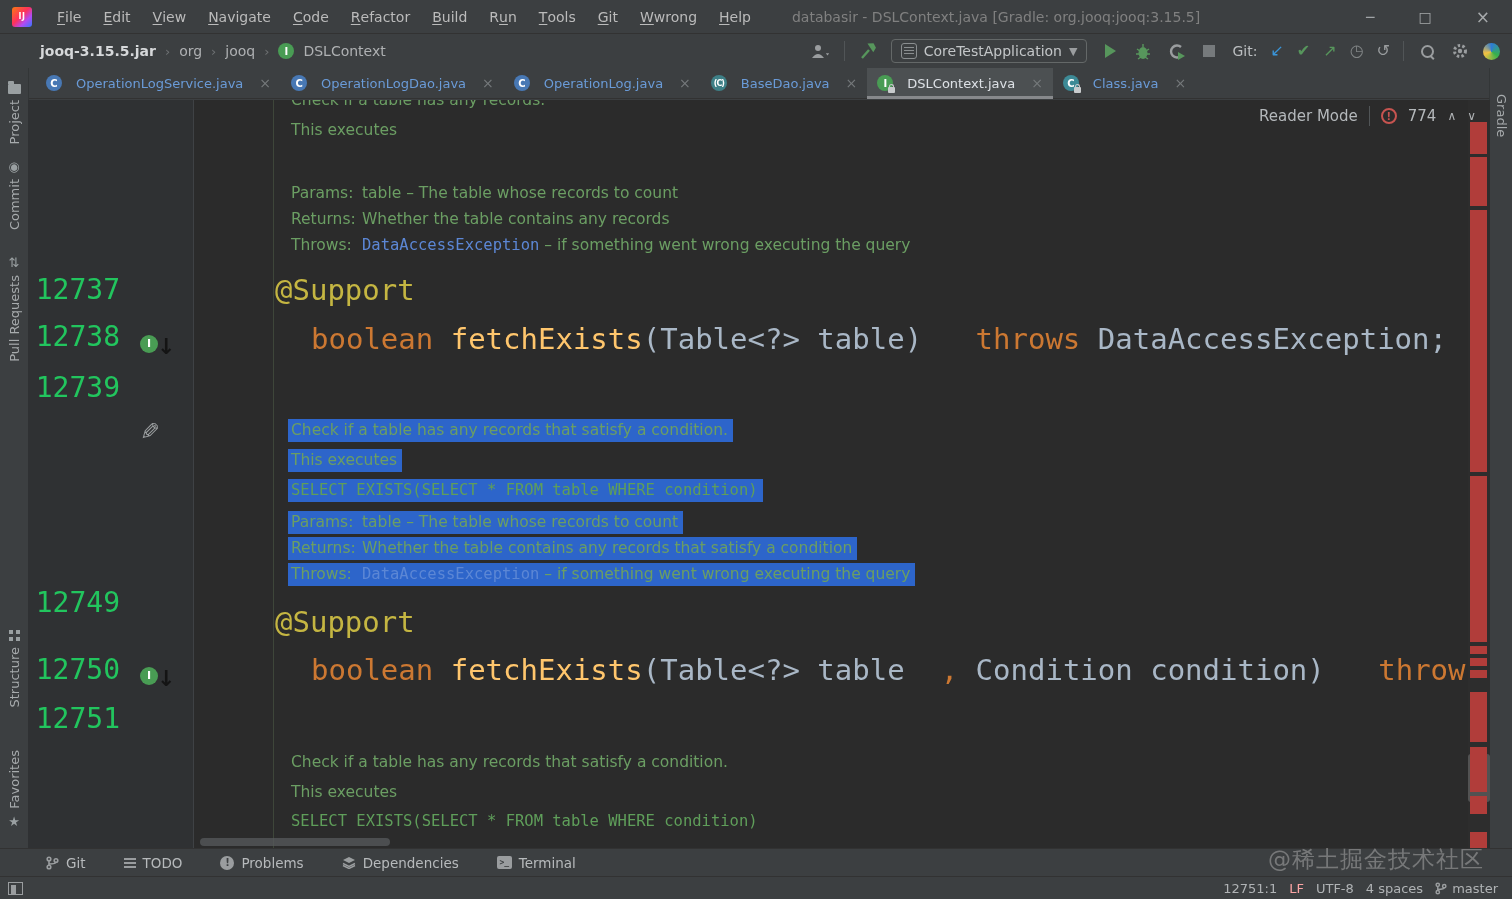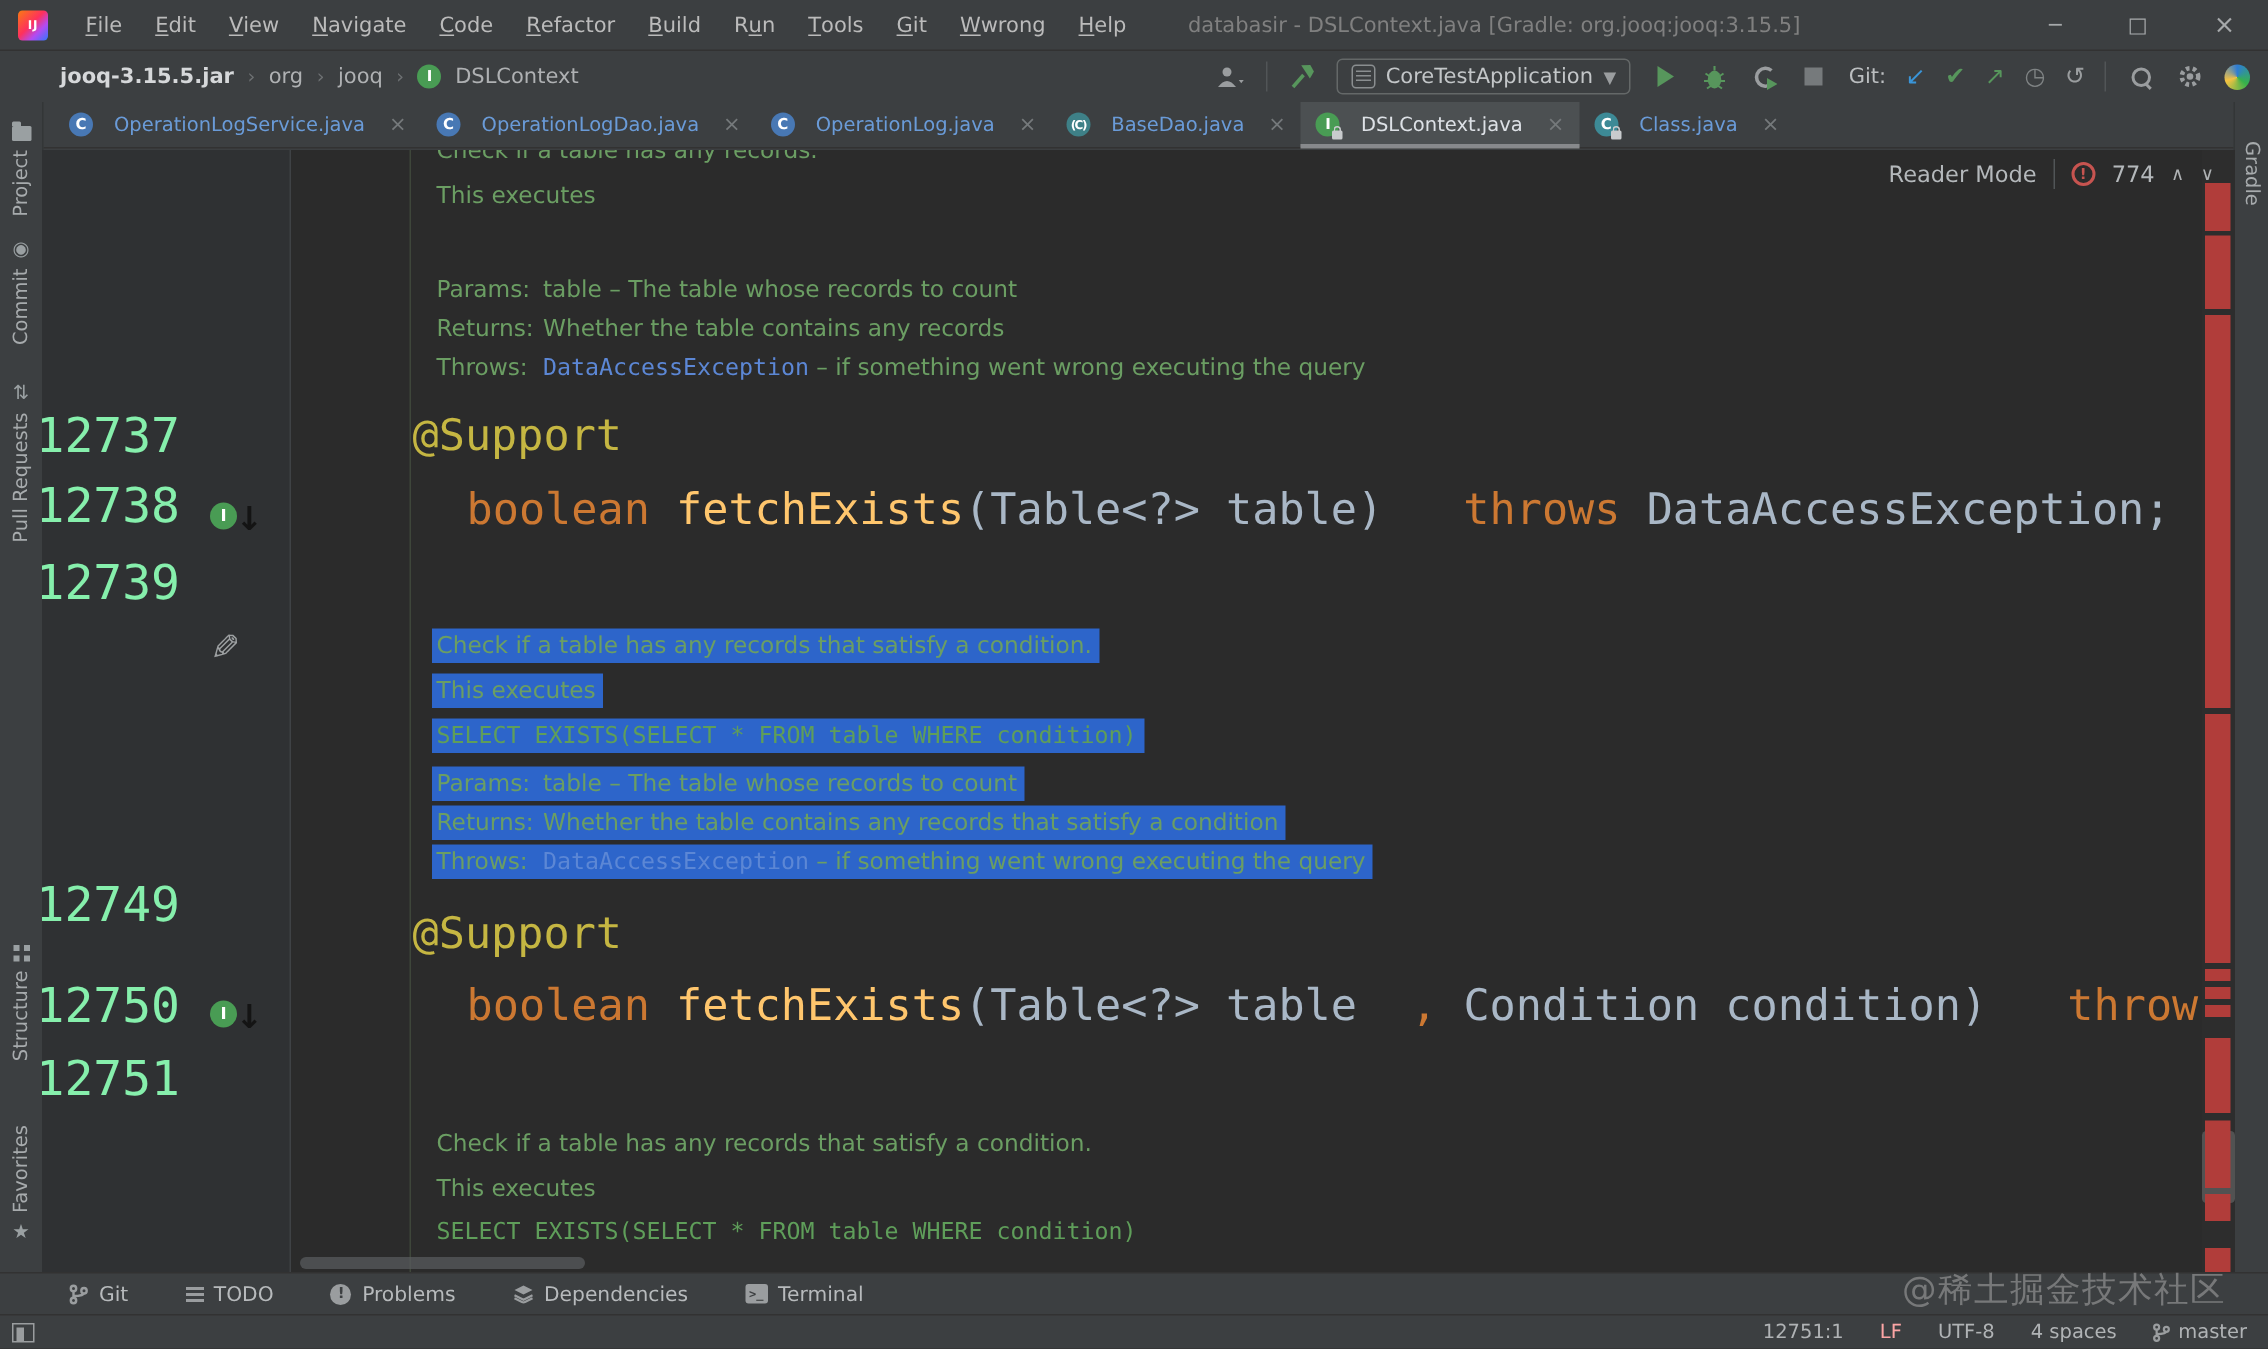--- a/index.html
+++ b/index.html
@@ -78,21 +78,21 @@
   .folder-ic::before{content:"";position:absolute;top:-3px;left:0;width:6px;height:3px;background:#9aa0a2;border-radius:1px 1px 0 0;}
   .struct-ic{width:11px;height:11px;position:relative;}
   .struct-ic::before{content:"";position:absolute;left:0;top:0;width:4px;height:4px;background:#9aa0a2;
      box-shadow:7px 0 0 #9aa0a2,0 7px 0 #9aa0a2,7px 7px 0 #9aa0a2;}
   .gradle-btn{position:absolute;right:0;top:26px;width:22px;display:flex;justify-content:center;color:#a7abad;font-size:13px;}
 
   
   .editor-zone{position:absolute;top:100px;left:28px;right:22px;bottom:51px;background:#2b2b2b;overflow:hidden;}
   .gutter{position:absolute;left:0;top:0;bottom:0;width:165px;background:#2f3133;border-right:1px solid #3f4245;}
   .gnum{position:absolute;right:73px;height:49px;display:flex;align-items:center;
-        font-family:"DejaVu Sans Mono","Liberation Mono",monospace;font-size:32px;color:#86efac;}
+        font-family:"DejaVu Sans Mono","Liberation Mono",monospace;font-size:28px;color:#22c55e;}
   .impl{position:absolute;left:112px;display:flex;align-items:center;}
   .impl .icirc{width:18px;height:18px;border-radius:50%;background:#499c54;color:#fff;display:flex;align-items:center;
                justify-content:center;font-size:11px;font-weight:bold;}
   .impl .darrow{color:#141414;font-size:22px;font-weight:bold;margin-left:-1px;margin-top:6px;}
   .pencil{position:absolute;left:112px;top:318px;color:#9da0a2;font-size:24px;transform:scaleX(-1);}
   .code-area{position:absolute;left:166px;top:0;right:22px;bottom:0;}
   .iguide{position:absolute;left:79px;top:0;bottom:0;width:1px;background:rgba(95,115,85,.38);}
   .crow{position:absolute;left:0;right:0;height:49px;display:flex;align-items:center;padding-left:81px;white-space:pre;
         font-family:"DejaVu Sans Mono","Liberation Mono",monospace;font-size:29px;letter-spacing:0;}
   .ann{color:#c5b642;} .kw{color:#cc7832;margin-left:36px;} .mth{color:#ffc66d;} .pln{color:#a9b7c6;}
@@ -121,21 +121,21 @@
   .branch-svg{stroke:#9a9d9f;fill:none;stroke-width:1.6;}
   .todo-ic{width:12px;height:10px;background:linear-gradient(#9a9d9f 0 2px,transparent 2px 4px,#9a9d9f 4px 6px,transparent 6px 8px,#9a9d9f 8px 10px);}
   .prob-ic{width:14px;height:14px;border-radius:50%;background:#9a9d9f;color:#3c3f41;display:flex;align-items:center;
            justify-content:center;font-size:10px;font-weight:bold;}
   .term-ic{width:15px;height:13px;background:#9a9d9f;border-radius:2px;color:#3c3f41;font-size:8px;font-weight:bold;
            display:flex;align-items:center;justify-content:center;font-family:"DejaVu Sans Mono",monospace;}
   .statusbar{position:absolute;left:0;right:0;bottom:0;height:23px;background:#3c3f41;border-top:1px solid #323232;
              display:flex;align-items:center;font-size:13px;color:#b0b3b5;padding:0 14px 0 8px;box-sizing:border-box;}
   .sb-switcher{width:13px;height:11px;border:1px solid #9a9d9f;position:relative;}
   .sb-switcher::before{content:"";position:absolute;left:2px;top:2px;width:5px;height:9px;background:#9a9d9f;}
-  .sb-right{margin-left:auto;display:flex;align-items:center;gap:24px;}
+  .sb-right{margin-left:auto;display:flex;align-items:center;gap:12px;}
   .sb-dim{color:#fca5a5;}
   .sb-branch{display:flex;align-items:center;gap:5px;}
   .watermark{position:absolute;right:28px;bottom:24px;font-size:23px;color:rgba(190,190,190,.45);z-index:9;letter-spacing:1px;}
 </style>
 </head>
 <body>
 
 <div id="app">
 
   <div class="titlebar">

